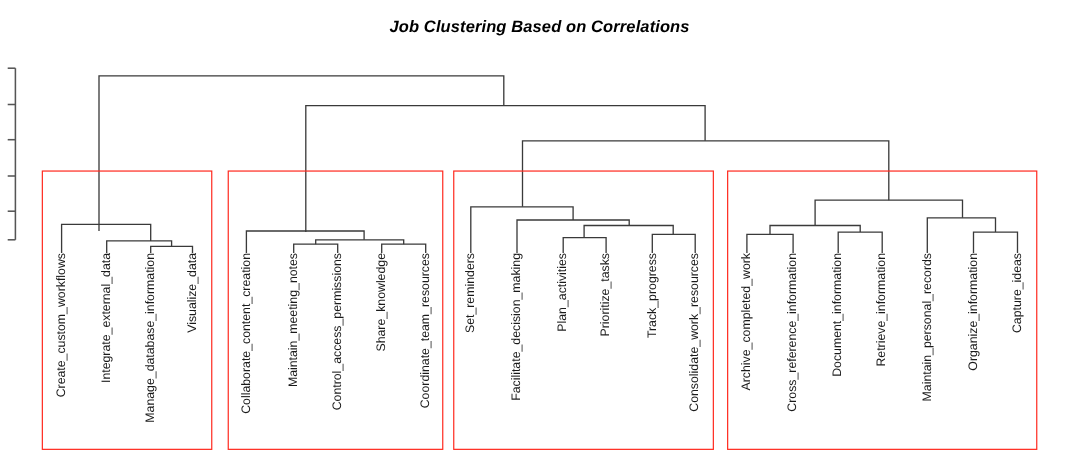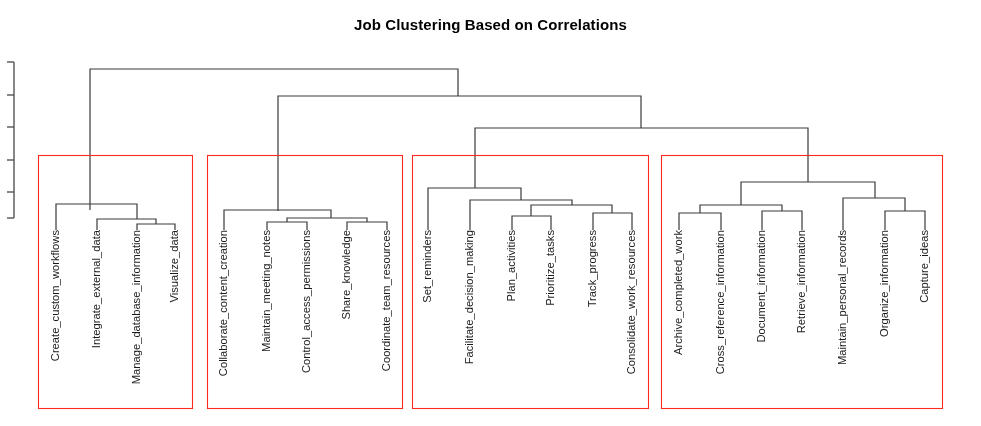--- a/index.html
+++ b/index.html
@@ -25,20 +25,21 @@
     position: absolute;
     top: 16px;
     left: 0;
     width: 981px;
     text-align: center;
     font-family: "Liberation Sans", sans-serif;
     font-size: 15px;
     font-weight: bold;
     color: #000000;
     letter-spacing: 0.1px;
+    font-style: italic;
   }
   svg { display: block; }
   .leaf-label {
     font-family: "Liberation Sans", sans-serif;
     font-size: 11.2px;
     fill: #1a1a1a;
   }
 </style>
 </head>
 <body>

